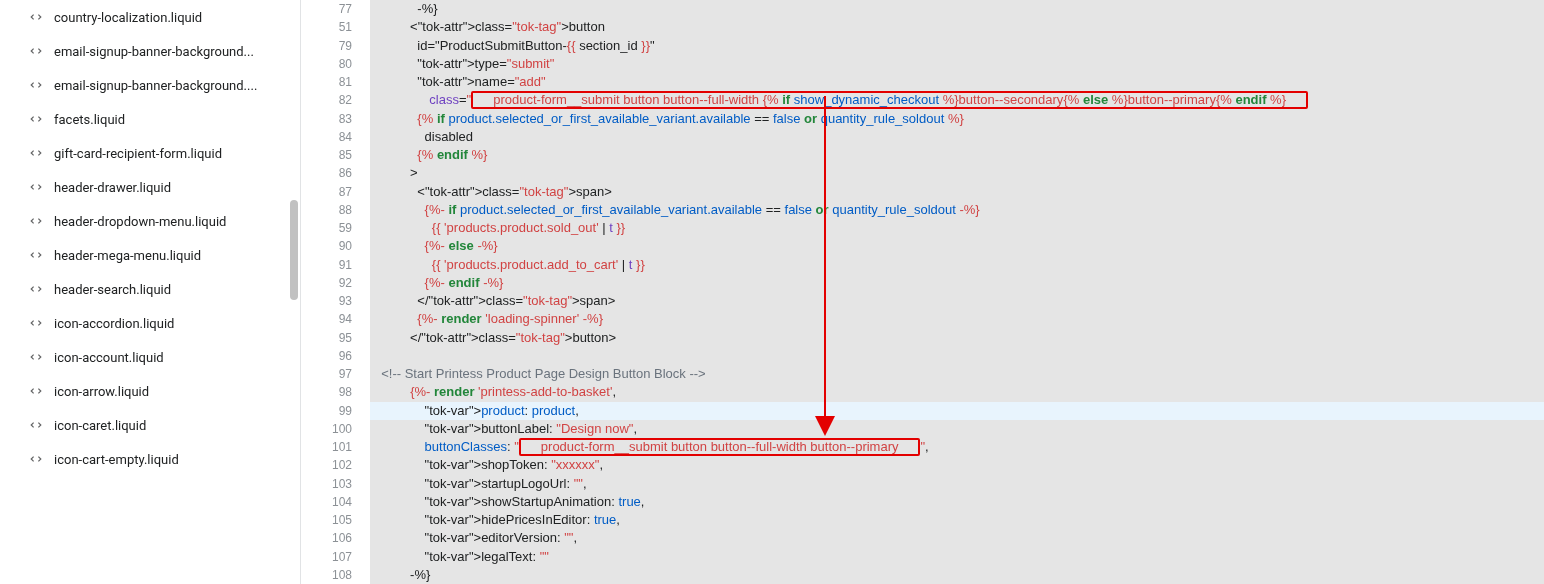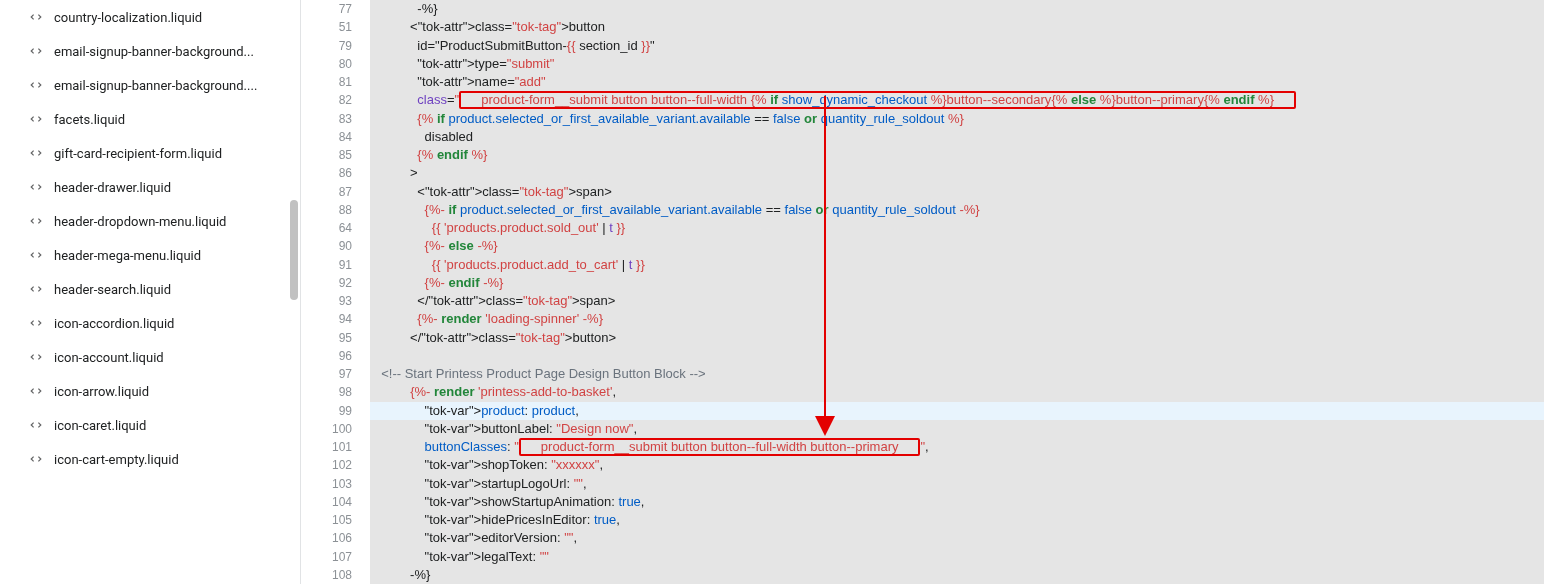--- a/index.html
+++ b/index.html
@@ -82,21 +82,21 @@
   overflow: hidden;
   position: relative;
 }
 .code-line {
   height: 18.25px;
   line-height: 18.25px;
   white-space: pre;
   padding-left: 4px;
 }
 .hl-line { background: #e8f4fd; }
-.tok-attr { color: #6f42c1; }
+.tok-attr { color: #6f42c1; margin-left: 12px; }
 .tok-str { color: #d14343; }
 .tok-kw { color: #22863a; font-weight: 600; }
 .tok-var { color: #005cc5; }
 .tok-comment { color: #6a737d; }
 .tok-filter { color: #6f42c1; }
 .tok-bool { color: #005cc5; }
 .tok-delim { color: #d14343; }
 .red-box {
   border: 2px solid #e30000;
   display: inline-block;
@@ -210,21 +210,21 @@
       <div class="ln">79</div>
       <div class="ln">80</div>
       <div class="ln">81</div>
       <div class="ln">82</div>
       <div class="ln">83</div>
       <div class="ln">84</div>
       <div class="ln">85</div>
       <div class="ln">86</div>
       <div class="ln">87</div>
       <div class="ln">88</div>
-      <div class="ln">64</div>
+      <div class="ln">59</div>
       <div class="ln">90</div>
       <div class="ln">91</div>
       <div class="ln">92</div>
       <div class="ln">93</div>
       <div class="ln">94</div>
       <div class="ln">95</div>
       <div class="ln">96</div>
       <div class="ln">97</div>
       <div class="ln">98</div>
       <div class="ln">99</div>

